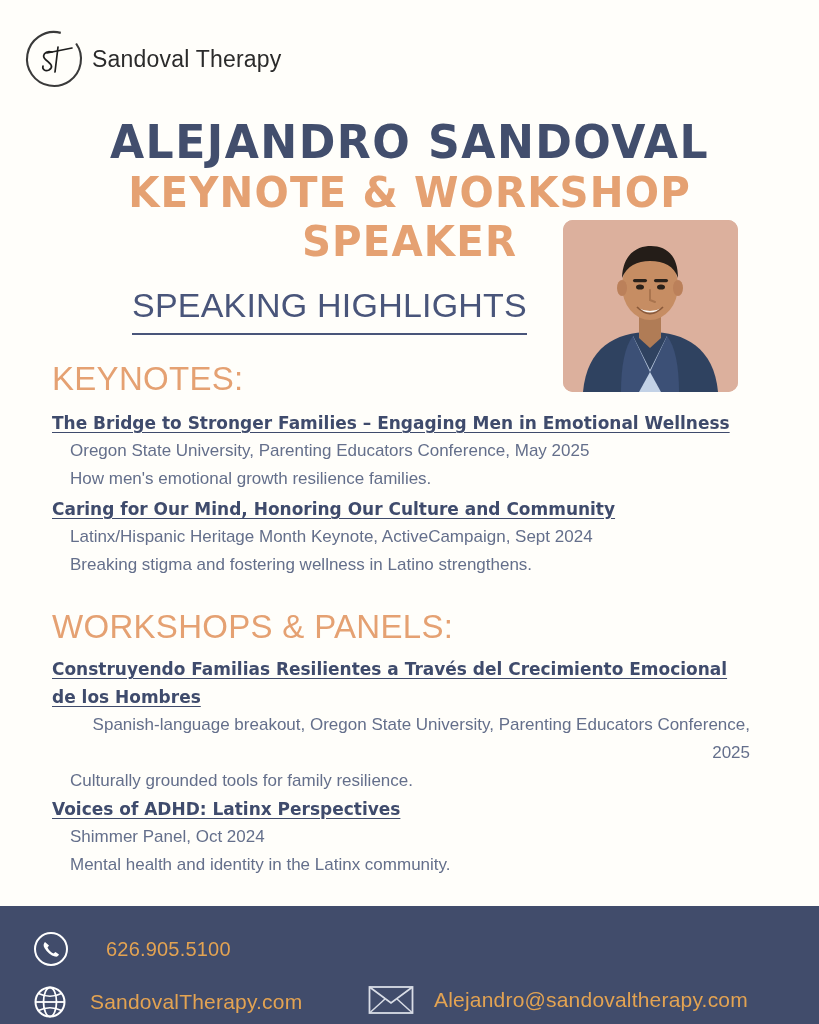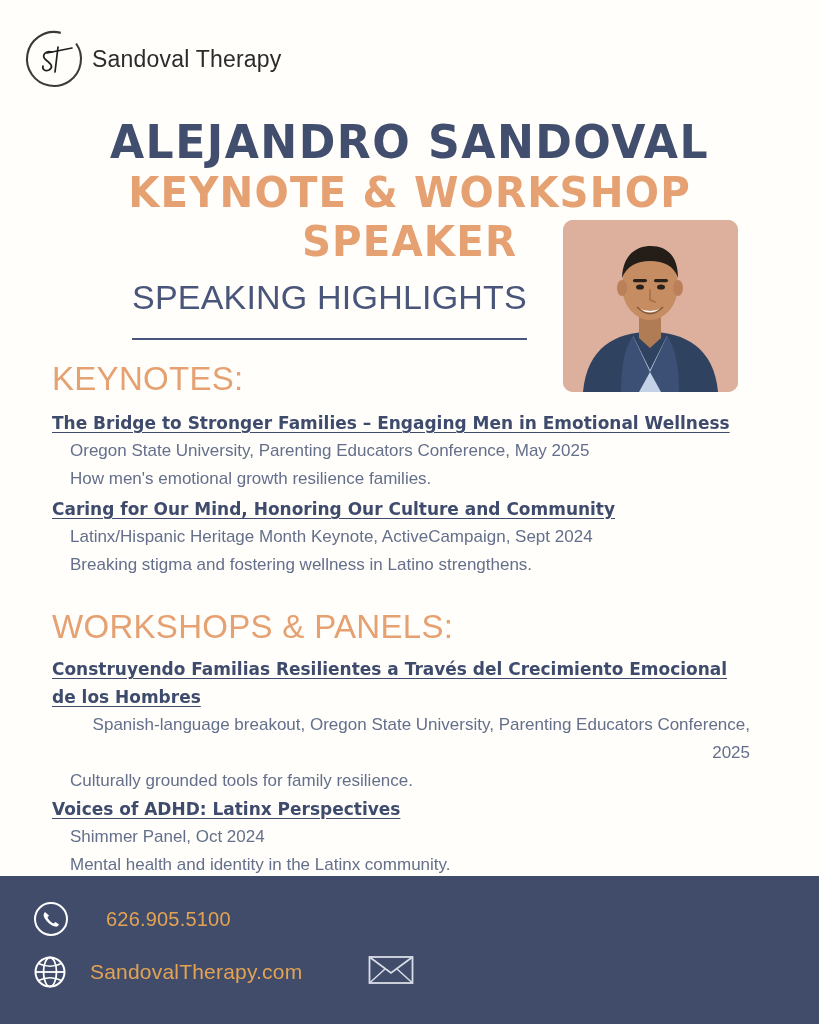--- a/index.html
+++ b/index.html
@@ -74,28 +74,28 @@
     height: 172px;
     border-radius: 10px;
     overflow: hidden;
     background: #d8ac99;
   }
   .headshot svg { display: block; }
 
   
   .speaking-highlights {
     position: absolute;
-    top: 278px;
+    top: 286px;
     left: 132px;
     font-size: 34px;
     color: #49557a;
     letter-spacing: 0.2px;
     font-family: "Liberation Sans", sans-serif;
     font-weight: 400;
-    padding-bottom: 21px;
+    padding-bottom: 8px;
     border-bottom: 2px solid #49557a;
   }
   .sec-head {
     position: absolute;
     font-size: 33px;
     color: #e5a172;
     font-family: "Liberation Sans", sans-serif;
     font-weight: 400;
     letter-spacing: 0.3px;
   }
@@ -141,21 +141,21 @@
   .w2-t  { top: 795px; left: 52px; }
   .w2-l1 { top: 823px; left: 70px; }
   .w2-l2 { top: 851px; left: 70px; }
 
   
   .footer {
     position: absolute;
     left: 0;
     bottom: 0;
     width: 819px;
-    height: 148px;
+    height: 118px;
     background: #414c6b;
   }
   .f-item {
     position: absolute;
     display: flex;
     align-items: center;
   }
   .f-phone  { top: 24px; left: 32px; }
   .f-web    { top: 78px; left: 32px; }
   .f-email  { top: 78px; left: 368px; }
@@ -272,15 +272,16 @@
 
   <div class="f-item f-email">
     <span class="f-icon">
       <svg width="46" height="32" viewBox="0 0 46 32">
         <rect x="1.5" y="3" width="43" height="26" fill="none" stroke="#d9dde6" stroke-width="1.8"></rect>
         <path d="M1.5 3 L23 19 L44.5 3" fill="none" stroke="#d9dde6" stroke-width="1.8"></path>
         <path d="M1.5 29 L17 15" fill="none" stroke="#d9dde6" stroke-width="1.5"></path>
         <path d="M44.5 29 L29 15" fill="none" stroke="#d9dde6" stroke-width="1.5"></path>
       </svg>
     </span>
+    <span class="f-text">Alejandro@sandovaltherapy.com</span>
   </div>
 
 </div>
 
 </body></html>

